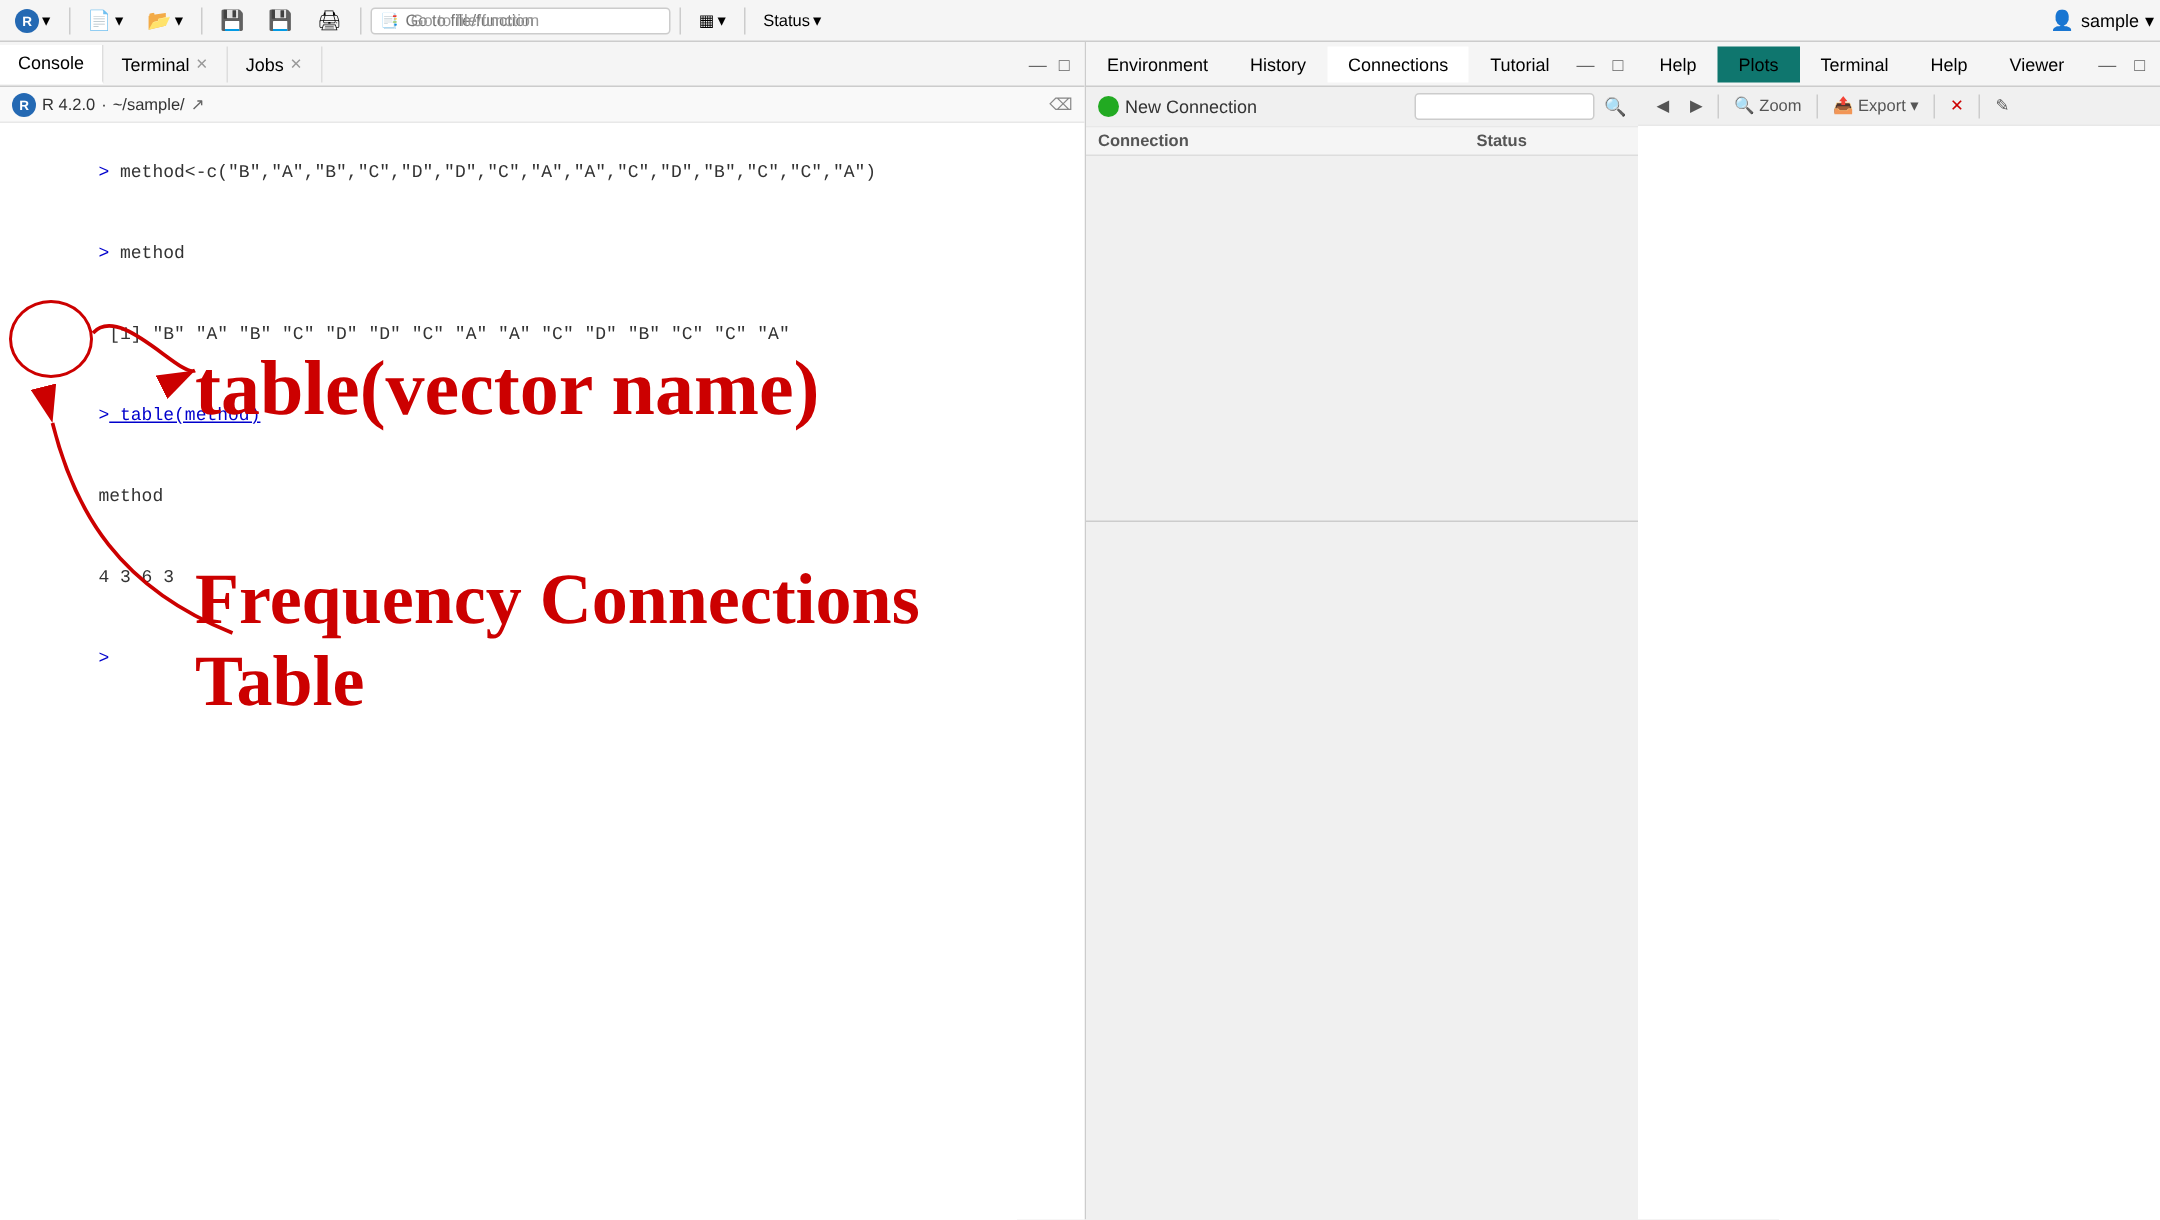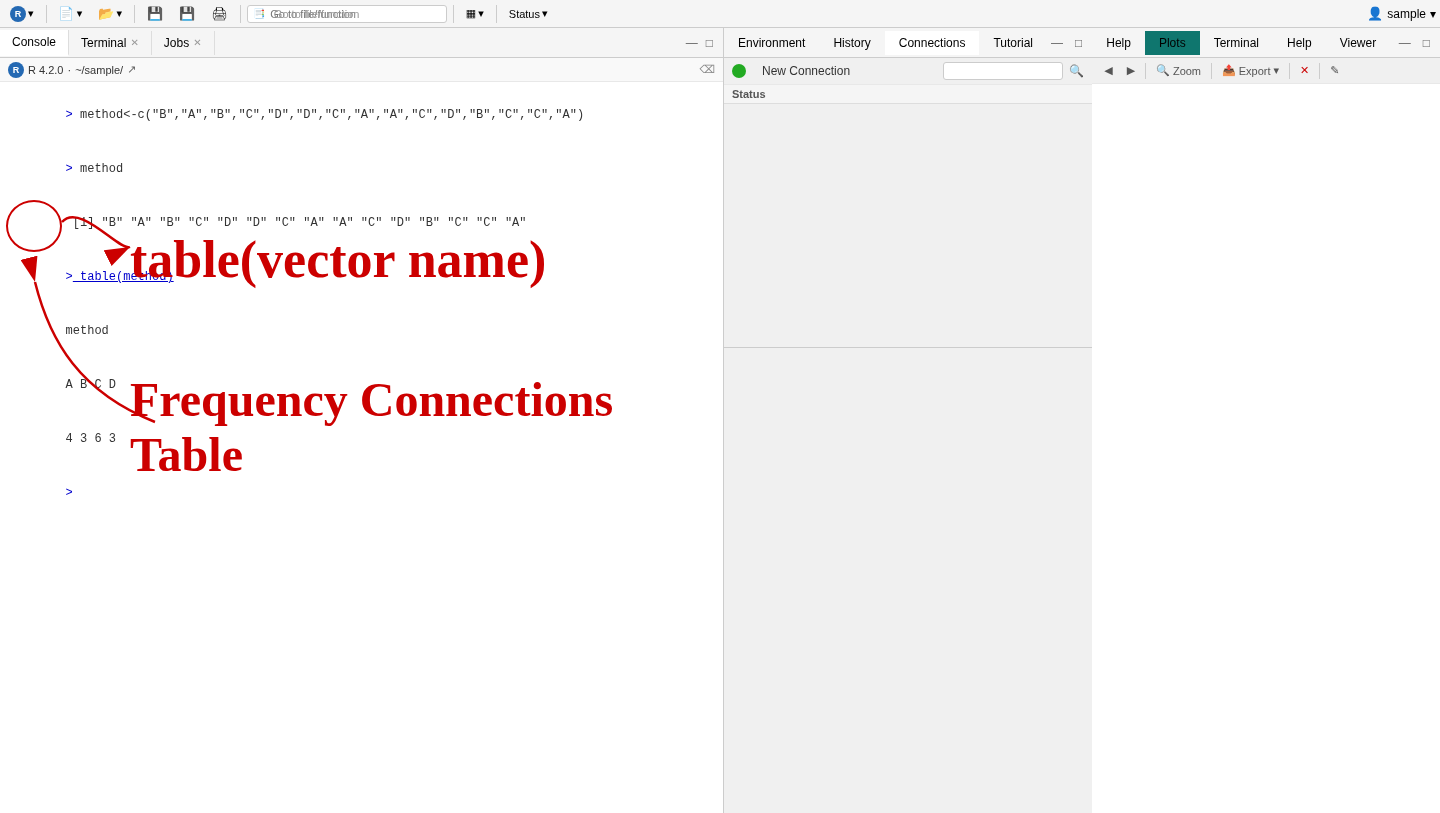--- a/index.html
+++ b/index.html
@@ -188,21 +188,21 @@
     .connections-toolbar {
       display: flex;
       align-items: center;
       padding: 4px 8px;
       border-bottom: 1px solid #e8e8e8;
       gap: 4px;
     }
     .new-conn-btn {
       display: flex;
       align-items: center;
-      gap: 16px;
+      gap: 4px;
       background: none;
       border: none;
       cursor: pointer;
       font-size: 12px;
       color: #333;
       justify-content: space-between;
     }
     .green-dot {
       width: 14px; height: 14px;
       background: #22aa22;
@@ -419,23 +419,20 @@
       </div>
 
       <div class="console-line">
         <span class="console-prompt">&gt;</span><span class="console-link"> table(method)</span>
       </div>
 
       <div class="console-line">
         <span class="console-output">method</span>
       </div>
 
-      <div class="console-line">
-        <span class="console-output">A B C D </span>
-      </div>
 
       <div class="console-line">
         <span class="console-output">4 3 6 3 </span>
       </div>
 
       <div class="console-line">
         <span class="console-prompt">&gt;</span>
       </div>
 
       <div class="method-circle"></div>
@@ -492,20 +489,21 @@
         <div class="connections-toolbar">
           <button class="new-conn-btn">
             <span class="green-dot"></span>
             <span>New Connection</span>
           </button>
           <input class="connections-search" type="text" placeholder="" style="">
           <span style="color:#999;font-size:12px;margin-left:2px;">🔍</span>
         </div>
 
         <div class="conn-table-header">
+          <span class="conn-col-connection">Connection</span>
           <span class="conn-col-status">Status</span>
         </div>
 
         <div class="connections-table">
           
         </div>
       </div>
     </div>
 
     <div id="right-bottom">

